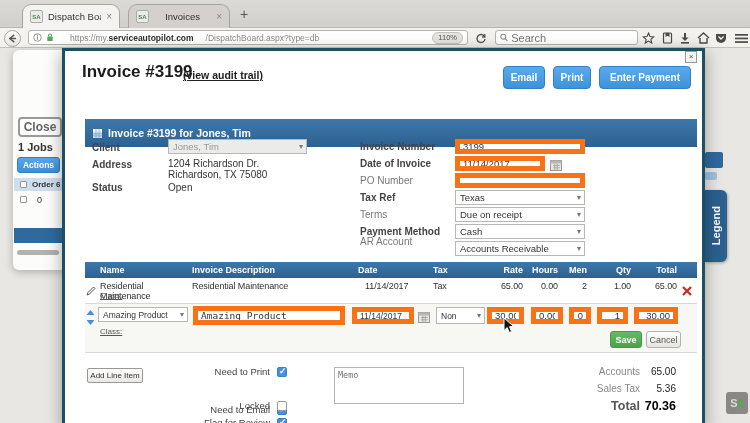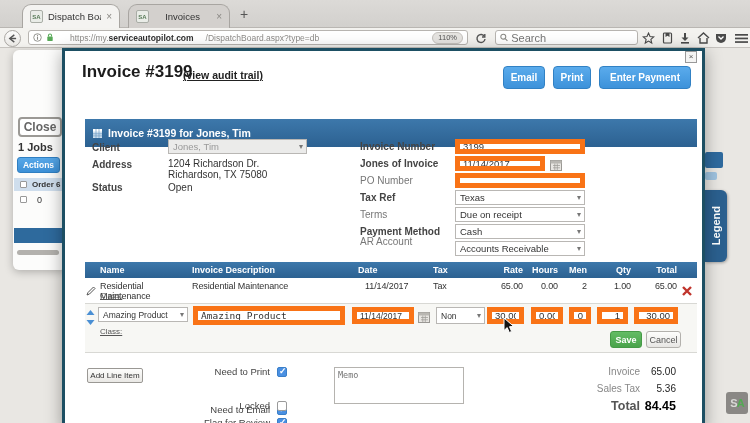--- a/index.html
+++ b/index.html
@@ -265,21 +265,21 @@
     <span>Jones, Tim</span>
   </div>
   <div class="abs flabel bold" style="left:92px;top:159px;">Address</div>
   <div class="abs addr" style="left:168px;top:158px;">1204 Richardson Dr.</div>
   <div class="abs addr" style="left:168px;top:169px;">Richardson, TX 75080</div>
   <div class="abs flabel bold" style="left:92px;top:182px;">Status</div>
   <div class="abs addr" style="left:168px;top:182px;">Open</div>
 
   <div class="abs flabel bold" style="left:360px;top:141px;">Invoice Number</div>
   <input class="abs tinput" style="left: 455px; top: 139px; width: 130px;" value="3199">
-  <div class="abs flabel bold" style="left:360px;top:158px;">Jones of Invoice</div>
+  <div class="abs flabel bold" style="left:360px;top:158px;">Date of Invoice</div>
   <input class="abs tinput" style="left: 455px; top: 156px; width: 90px;" value="11/14/2017">
   <span class="abs" style="left:550px;top:157px;">
     <svg width="12" height="12" viewBox="0 0 12 12">
         <rect x="0.5" y="1.5" width="11" height="10" fill="#e8e6e2" stroke="#9a9894"></rect>
         <rect x="0.5" y="1.5" width="11" height="3" fill="#b9b7b2"></rect>
         <path d="M3 6.5 H10 M3 8.8 H10 M4.8 4.5 V11 M7.3 4.5 V11" stroke="#9a9894" stroke-width=".7"></path>
       </svg>
   </span>
   <div class="abs flabel" style="left:360px;top:175px;">PO Number</div>
   <input class="abs tinput" style="left: 455px; top: 173px; width: 130px;" value="">
@@ -378,30 +378,30 @@
     <span class="cb"></span>
   </div>
   <div class="abs cbrow" style="left:188px;top:417px;">
     <span class="cblabel">Flag for Review</span>
     <span class="cb checked"></span>
   </div>
 
   <textarea class="abs memo" placeholder="Memo" style=""></textarea>
 
   <div class="abs tot-row" style="left:560px;top:366px;">
-    <span class="tot-label">Invoice</span>
+    <span class="tot-label">Accounts</span>
     <span class="tot-val">65.00</span>
   </div>
   <div class="abs tot-row" style="left:560px;top:383px;">
     <span class="tot-label">Sales Tax</span>
     <span class="tot-val">5.36</span>
   </div>
   <div class="abs tot-row grand" style="left:560px;top:399px;">
     <span class="tot-label">Total</span>
-    <span class="tot-val">84.45</span>
+    <span class="tot-val">70.36</span>
   </div>
 
   <span class="abs" style="left:503px;top:317px;z-index:20;">
     <svg width="12" height="17" viewBox="0 0 12 17">
         <path d="M1 1 L1 13.5 L4.2 10.6 L6.3 15.5 L8.6 14.4 L6.5 9.7 L10.8 9.5 Z" fill="#111" stroke="#fff" stroke-width="1"></path>
       </svg>
   </span>
 
 </div>
 

